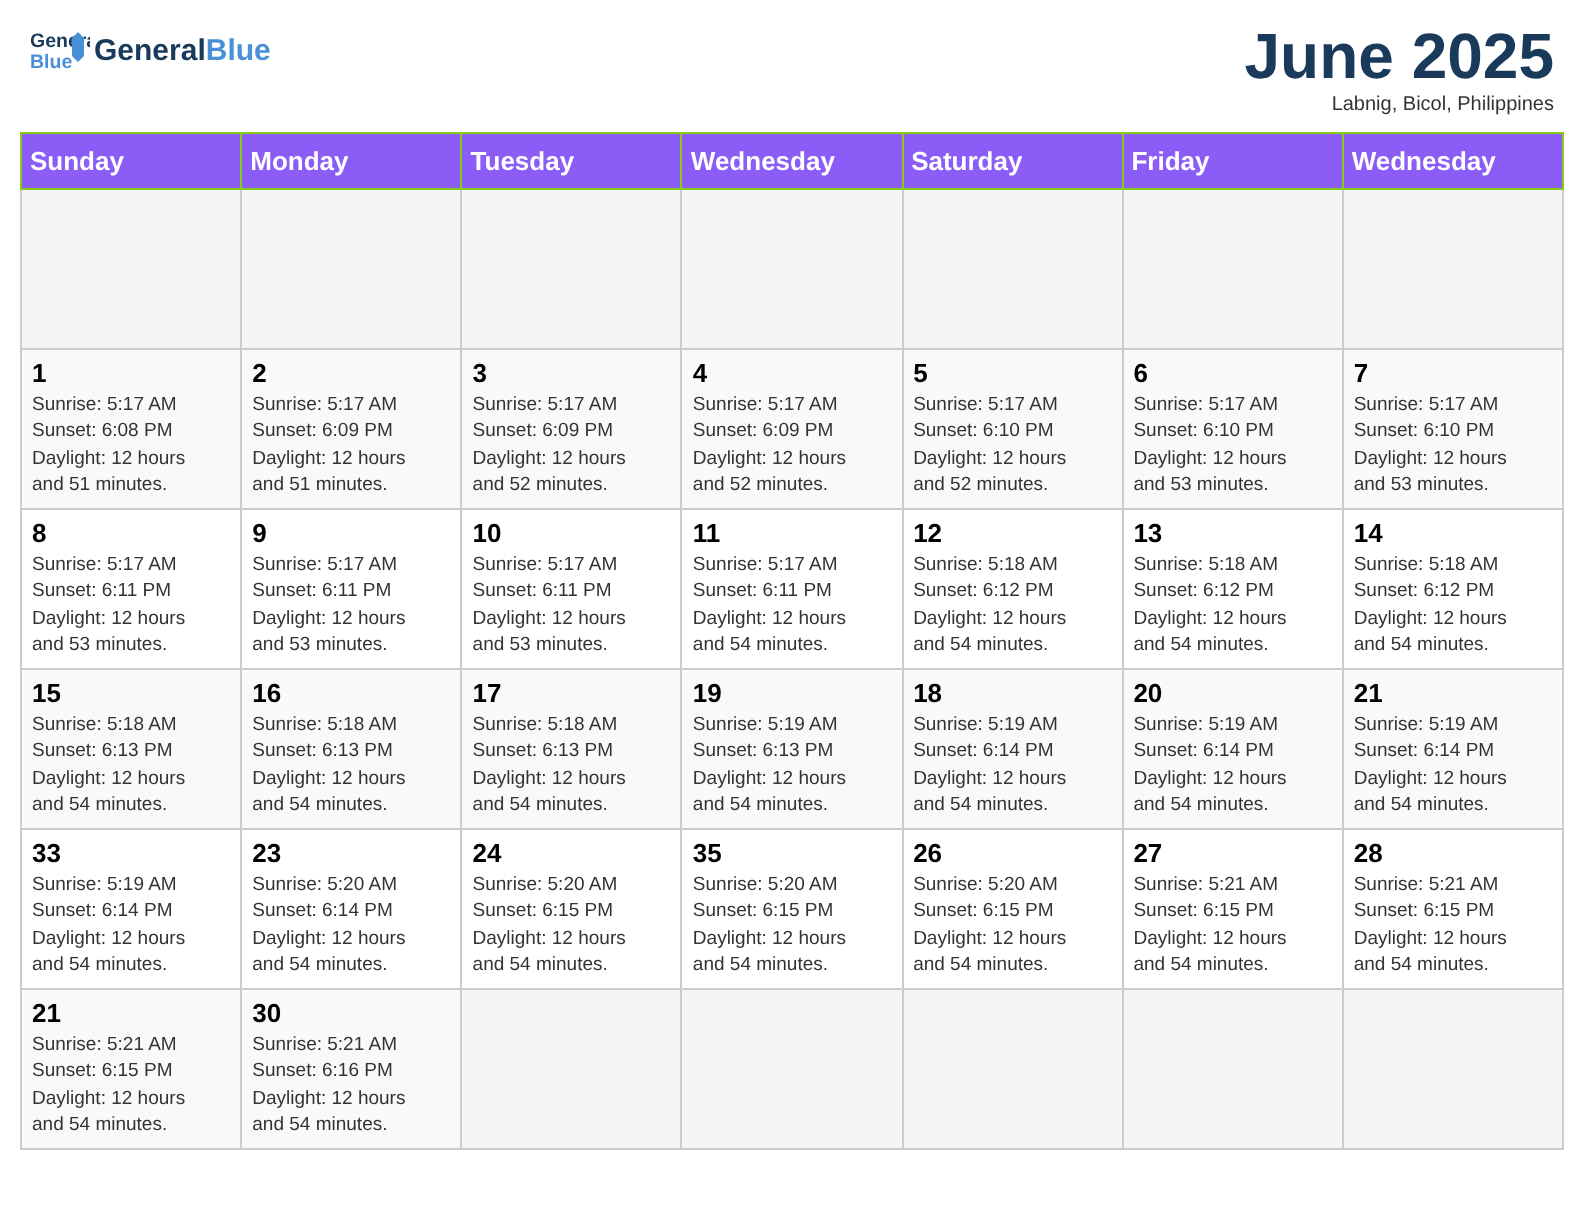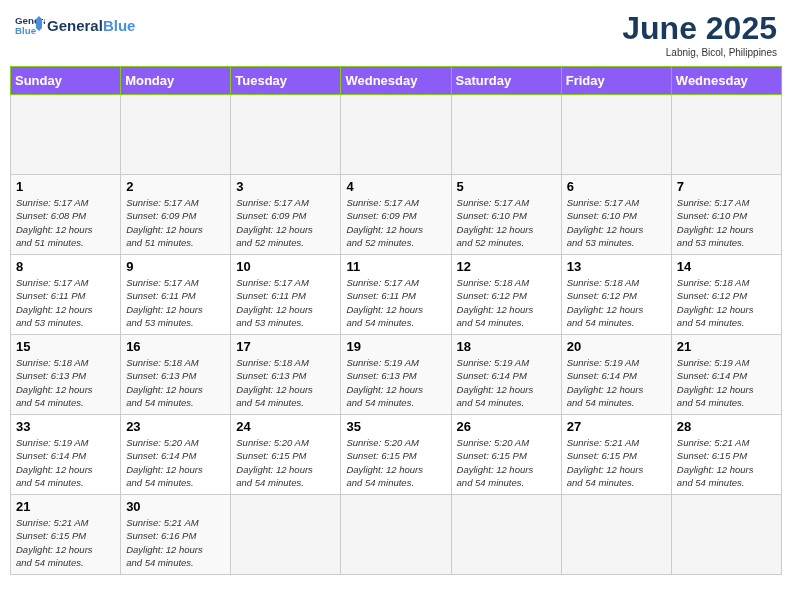--- a/index.html
+++ b/index.html
@@ -71,21 +71,20 @@
       font-size: 13px;
       font-weight: bold;
       color: #000;
       display: block;
       margin-bottom: 2px;
     }
     .day-info {
       font-size: 9.5px;
       color: #333;
       line-height: 1.4;
-      font-style: italic;
     }
     tr:nth-child(odd) td:not(.empty) {
       background: #fff;
     }
     tr.week-row:nth-child(even) td:not(.empty) {
       background: #f9f9f9;
     }
   </style>
 </head>
 <body>

